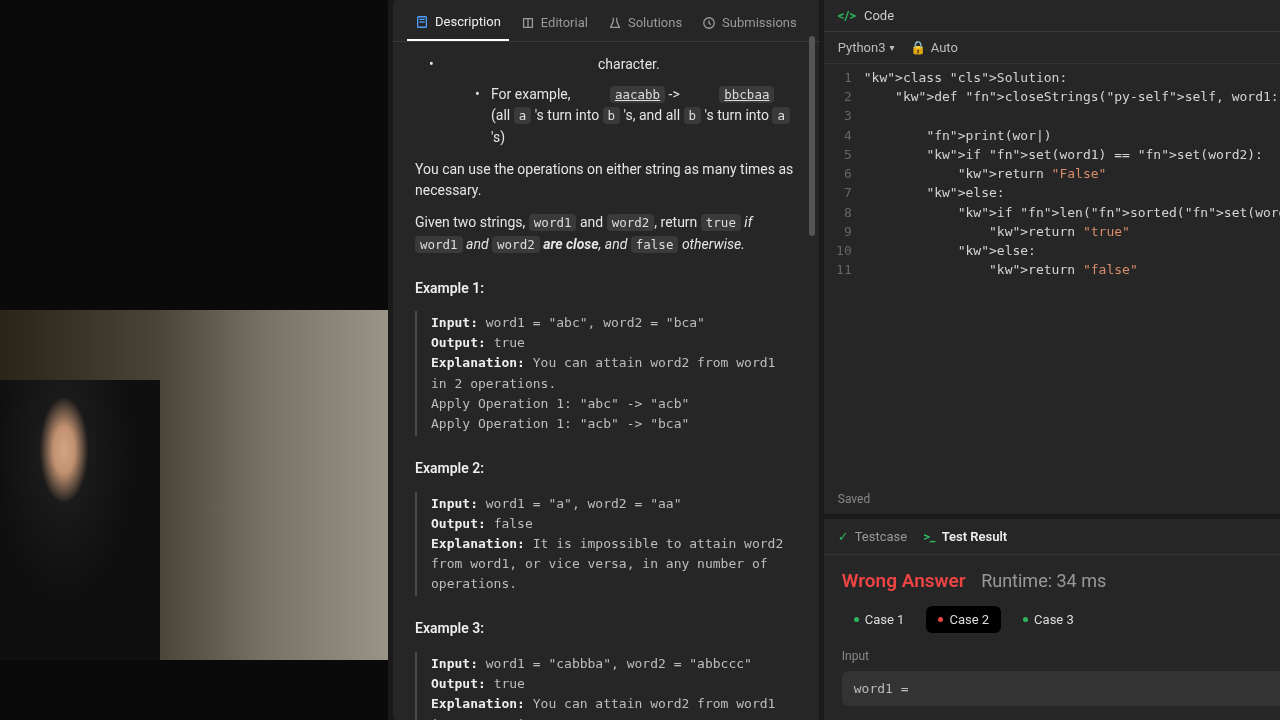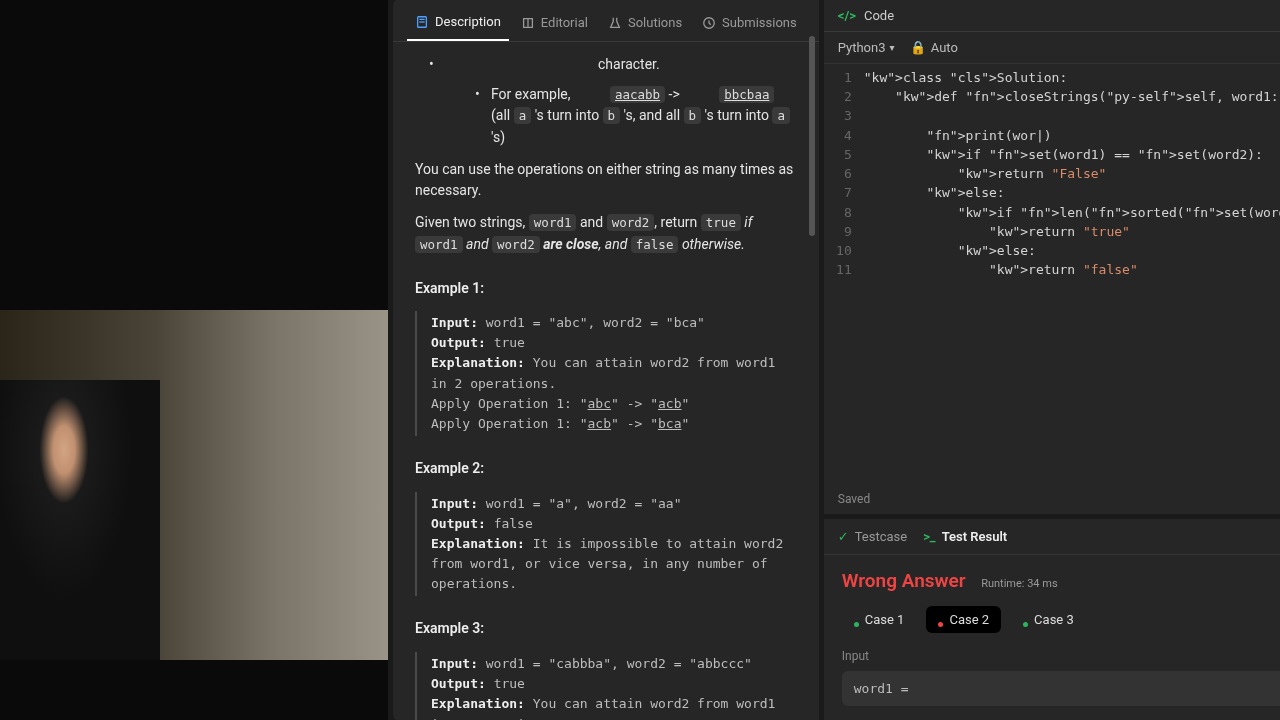--- a/index.html
+++ b/index.html
@@ -93,21 +93,21 @@
 .example-block {
   border-left: 2px solid #4a4a4a;
   padding: 2px 0 2px 14px;
   font-family: Menlo, Consolas, monospace;
   font-size: 13px;
   color: #bdbdbd;
   line-height: 1.55;
   white-space: pre-wrap;
 }
 .example-block b { color: #eee; }
-.ul { text-decoration: underline; }
+.ul { }
 .scroll-ind { position:absolute; right:4px; top:36px; width:6px; height:200px; background:#555; border-radius:3px; }
 
 .right-panel {
   flex: 1;
   height: 100%;
   background: #262626;
   display: flex;
   flex-direction: column;
   border-left: 5px solid #1a1a1a;
 }
@@ -167,29 +167,29 @@
   padding: 10px 14px;
   border-bottom: 1px solid #333;
   font-size: 13px;
 }
 .rtab { display:flex; align-items:center; gap:6px; color:#999; cursor:pointer; }
 .rtab.active { color:#eee; font-weight:600; }
 .check-ic { color:#2db55d; }
 .term-ic { color:#2db55d; font-weight:bold; }
 .result-body { padding: 14px 18px; }
 .wrong { color: #ef4444; font-size: 19px; font-weight: 600; }
-.runtime { color: #999; font-size: 11px; margin-left: 12px; }
+.runtime { color: #999; font-size: 18px; margin-left: 12px; }
 .case-row { display:flex; gap:10px; margin-top: 14px; }
 .case-btn {
   padding: 6px 12px;
   border-radius: 6px;
   font-size: 13px;
   color: #ddd;
   cursor: pointer;
-  display:flex; align-items:flex-end; gap:6px;
+  display:flex; align-items:center; gap:6px;
 }
 .case-btn.active { background: #000000; }
 .dot { width:5px; height:5px; border-radius:50%; background:#2db55d; }
 .dot.red { background:#ef4444; }
 .input-lbl { color:#888; font-size:12px; margin-top:16px; }
 .input-box {
   background:#333;
   border-radius:6px;
   padding: 10px 12px;
   margin-top: 8px;

